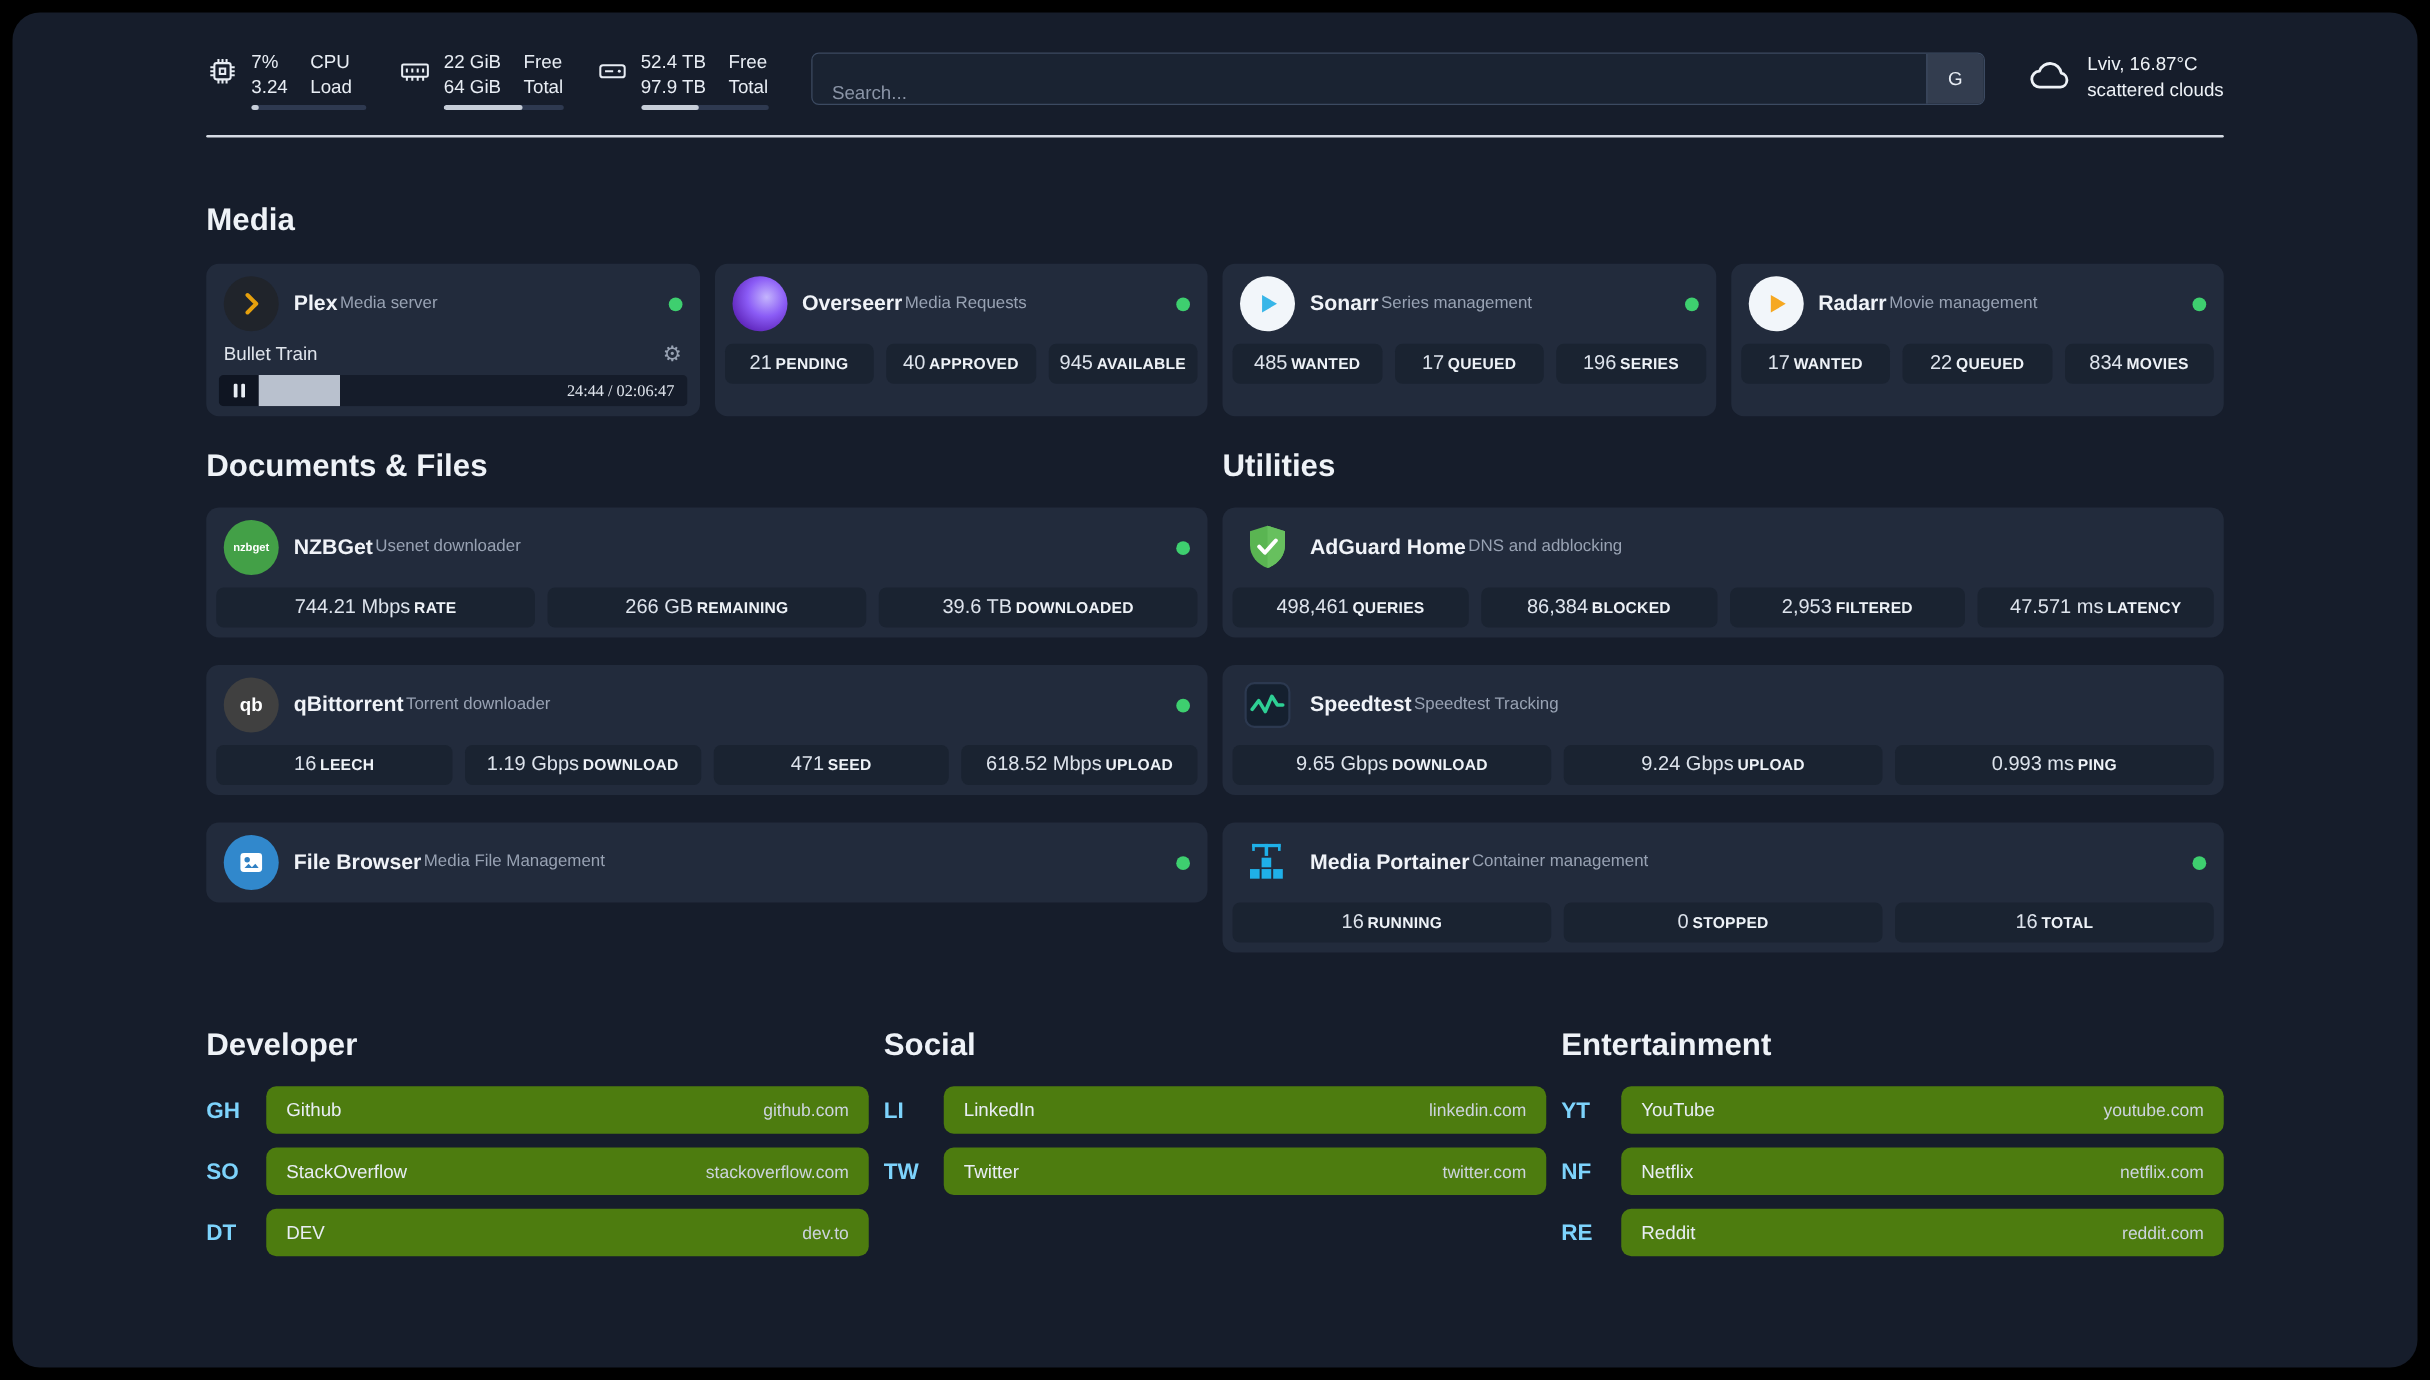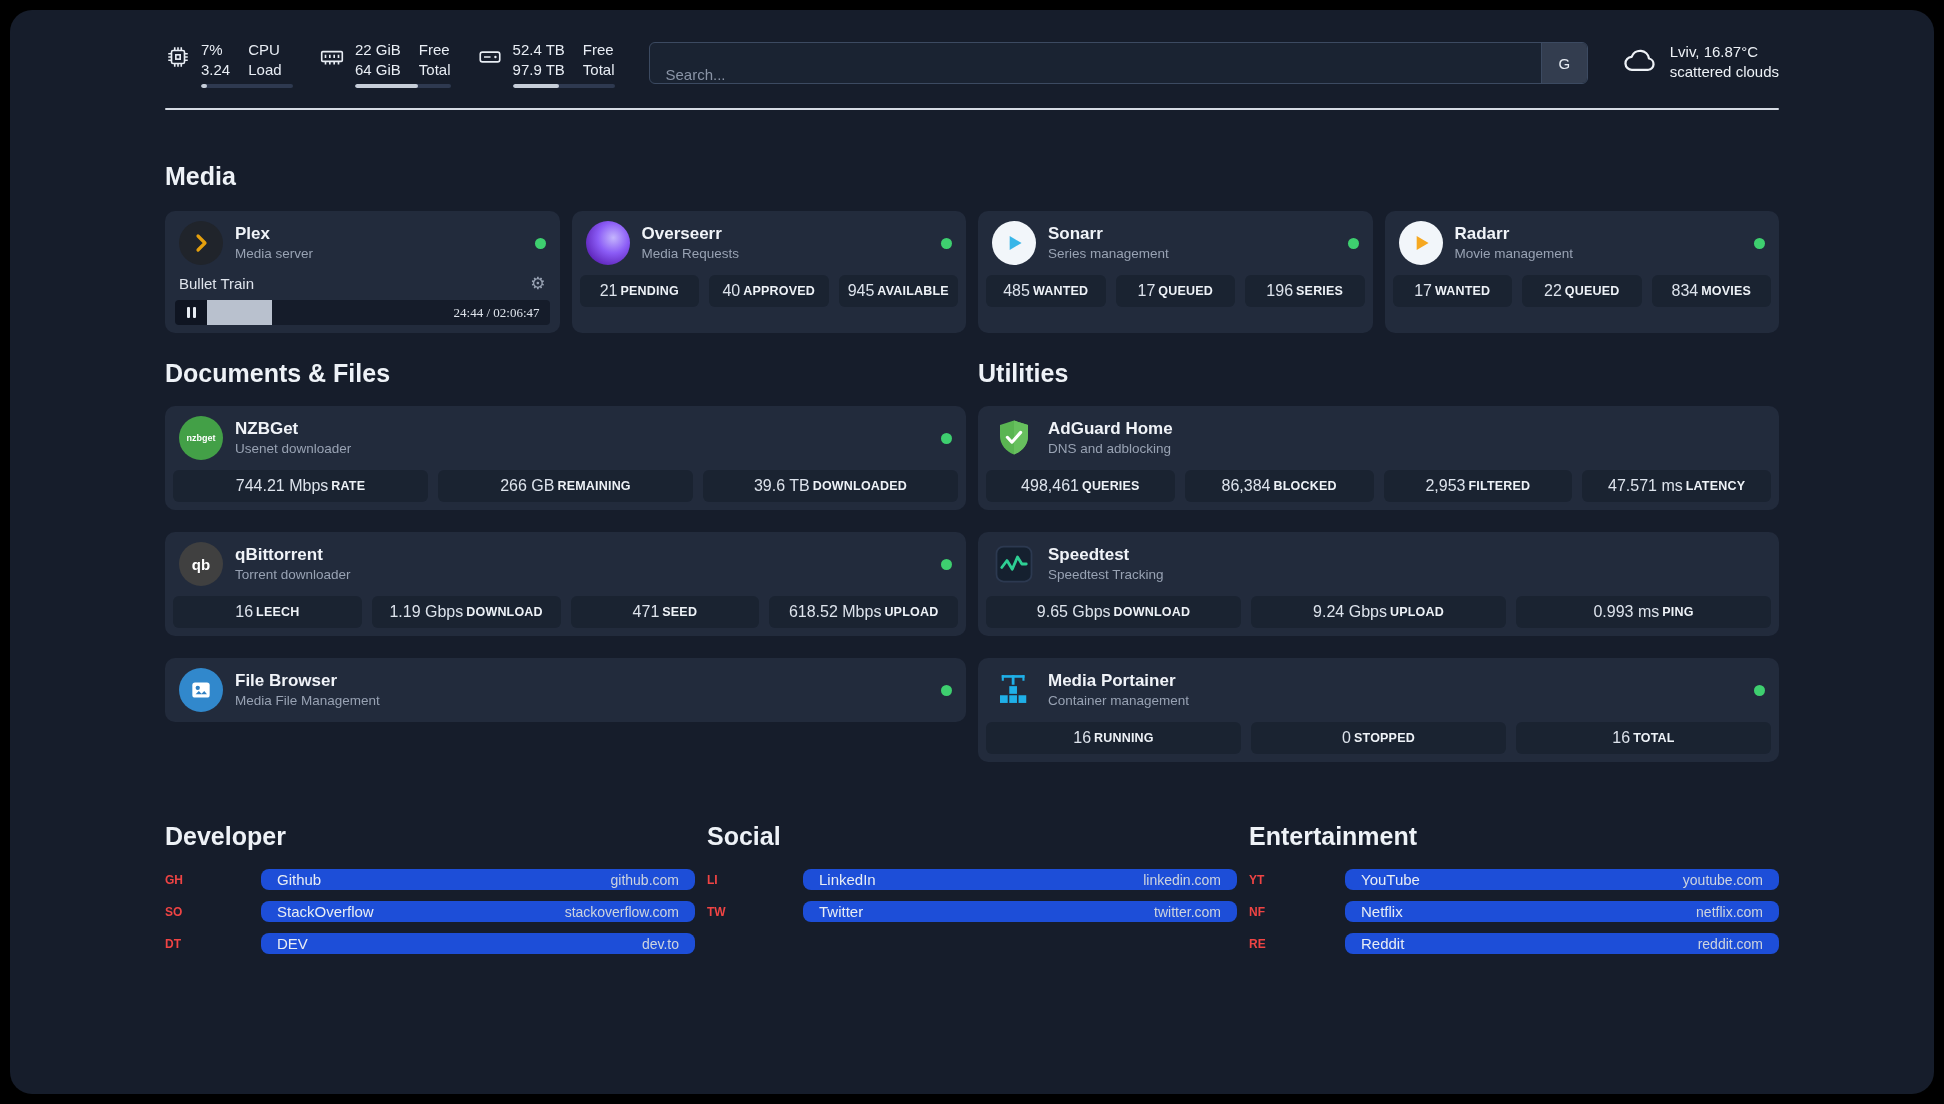--- a/index.html
+++ b/index.html
@@ -43,21 +43,21 @@
 
   .two-col { display:grid; grid-template-columns:1fr 1fr; gap:12px; margin-top:26px; }
   .col-stack { display:flex; flex-direction:column; gap:22px; }
   .col-stack .section-title { margin-bottom:-4px; }
 
   
   .card { background:#222b3c; border-radius:10px; padding:8px; display:flex; flex-direction:column; gap:8px; }
   .app-row { display:flex; align-items:center; gap:12px; padding:2px 6px; }
   .app-icon { width:44px; height:44px; border-radius:50%; display:flex; align-items:center;
     justify-content:center; flex:none; overflow:hidden; }
-  .app-text { display:flex; flex-direction:column; gap:2px; }
+  .app-text { display:flex; flex-direction:row; gap:2px; }
   .app-name { font-size:17px; font-weight:600; color:#f0f3f8; line-height:1.1; }
   .app-sub { font-size:13.5px; color:#98a2b3; }
   .status-dot { margin-left:auto; width:11px; height:11px; border-radius:50%; background:#3ecf6f; flex:none; }
   .stats { display:grid; grid-auto-flow:column; grid-auto-columns:1fr; gap:10px; }
   .tile { background:#1a2331; border-radius:6px; padding:7px 6px; display:flex; flex-direction:row;
     align-items:center; justify-content:center; gap:3px; }
   .tile-value { font-size:16px; color:#dde3ec; white-space:nowrap; }
   .tile-label { font-size:12.5px; font-weight:700; color:#eef2f7; letter-spacing:.2px; white-space:nowrap; }
 
   
@@ -82,23 +82,23 @@
   .qbit-icon { background:#404040; }
   .qbit-icon span { font-size:15px; font-weight:700; color:#fff; }
   .fb-icon { background:#3188cc; }
   .shield-icon, .speedtest-icon, .portainer-icon { background:transparent; border-radius:8px; }
 
   
   .bookmarks { display:grid; grid-template-columns:1fr 1fr 1fr; gap:12px; margin:60px 155px 0; }
   .bm-col .section-title { margin-bottom:18px; }
   .bm-rows { display:flex; flex-direction:column; gap:11px; }
   .bm-row { display:flex; align-items:center; gap:14px; }
-  .bm-abbr { width:34px; font-size:12px; font-weight:700; color:#ef4444; flex:none; }
+  .bm-abbr { width:34px; font-size:18px; font-weight:700; color:#7dd3fc; flex:none; }
   .bm-pill { flex:1; display:flex; align-items:center; justify-content:space-between;
-    background:#1d4ed8; border-radius:8px; height:21px; padding:0 16px; cursor:pointer;margin-left:48px; }
+    background:#4d7c0f; border-radius:8px; height:38px; padding:0 16px; cursor:pointer; }
   .bm-name { font-size:15px; color:#e8edf4; }
   .bm-url { font-size:14px; color:#cdd4de; }
 </style>
 </head>
 <body>
 
 <div class="dashboard">
 
   <div class="topbar">
 

